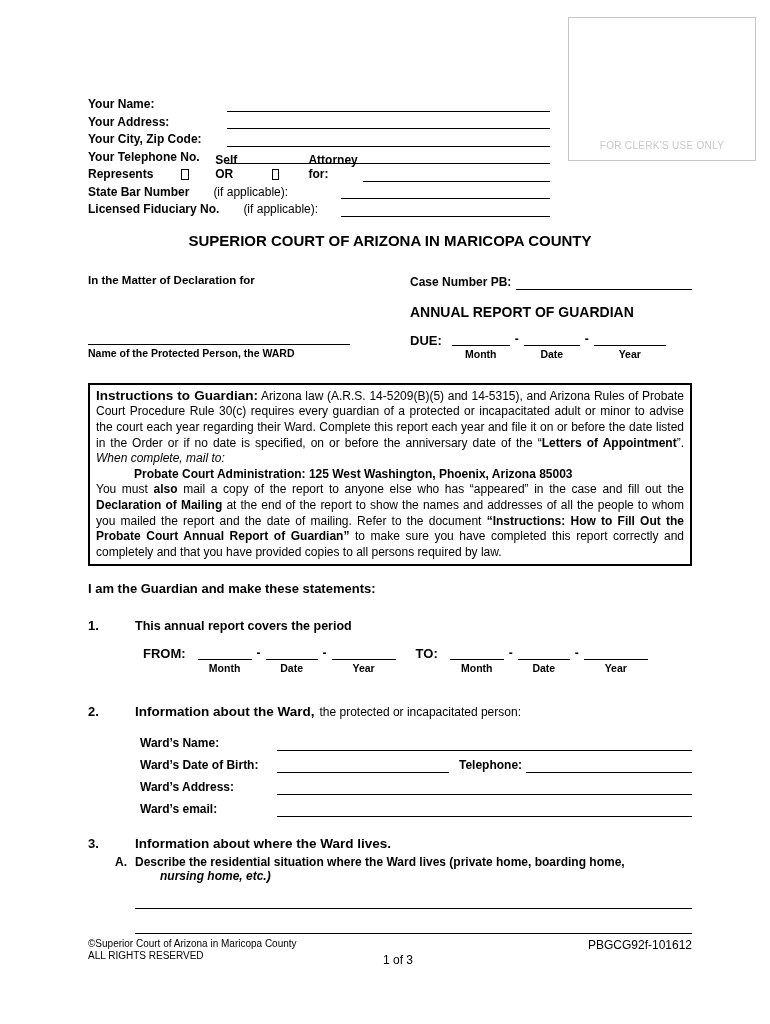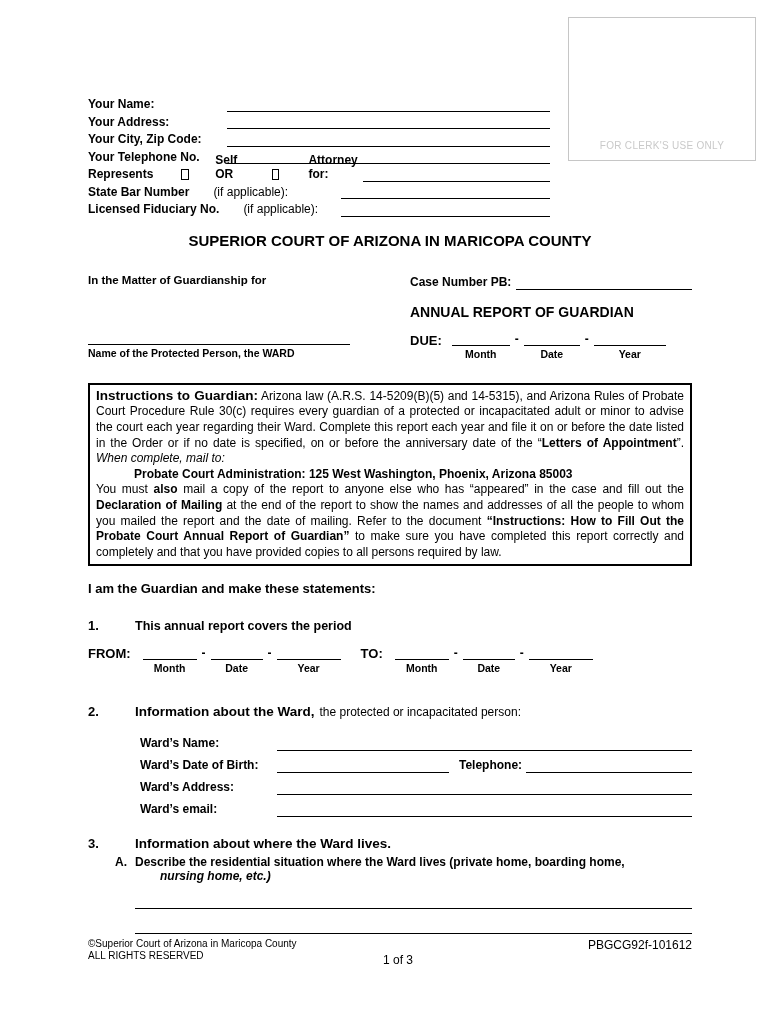--- a/index.html
+++ b/index.html
@@ -54,21 +54,21 @@
   
   .section-row { display:flex; align-items:baseline; }
   .sec-num { flex:0 0 47px; font-size:13px; font-weight:bold; }
   .sec-title { font-size:12.5px; font-weight:bold; }
   .sec-title-lg { font-size:13.5px; font-weight:bold; }
   .sec-sub { font-size:12px; margin-left:5px; }
   .s1 { margin-top:21px; }
   .s2 { margin-top:29px; }
   .s3 { margin-top:19px; }
 
-  .period-row { margin-top:13px; display:flex; align-items:flex-start;text-align:center; }
+  .period-row { margin-top:13px; margin-left:55px; display:flex; align-items:flex-start;text-align:center; }
   .plabel { font-size:13px; font-weight:bold; margin-right:12px; line-height:13px; }
   .to-label { margin-left:20px; }
   .pw-month { width:54px; } .pw-date { width:52px; } .pw-year { width:64px; }
 
   
   .ward-fields { margin-top:9px; margin-left:52px; }
   .wrow { display:flex; align-items:flex-end; height:22px; }
   .wlabel { flex:0 0 133px; font-weight:bold; }
   .wline { flex:1; height:14px; border-bottom:1px solid #000; margin-left:4px; }
   .wline-short { flex:0 0 172px; }
@@ -138,21 +138,21 @@
           <span> (if applicable):</span>
         </span>
         <span class="fill-line"></span>
       </div>
     </div>
 
     <div class="court-title">SUPERIOR COURT OF ARIZONA IN MARICOPA COUNTY</div>
 
     <div class="case-section">
       <div class="case-left">
-        <div class="matter">In the Matter of Guardianship for</div>
+        <div class="matter">In the Matter of Declaration for</div>
         <div class="ward-line"></div>
         <div class="ward-caption">Name of the Protected Person, the WARD</div>
       </div>
       <div class="case-right">
         <div class="case-number-row">
           <span class="b">Case Number PB:</span>
           <span class="fill-line"></span>
         </div>
         <div class="report-title">ANNUAL REPORT OF GUARDIAN</div>
         <div class="due-row">

